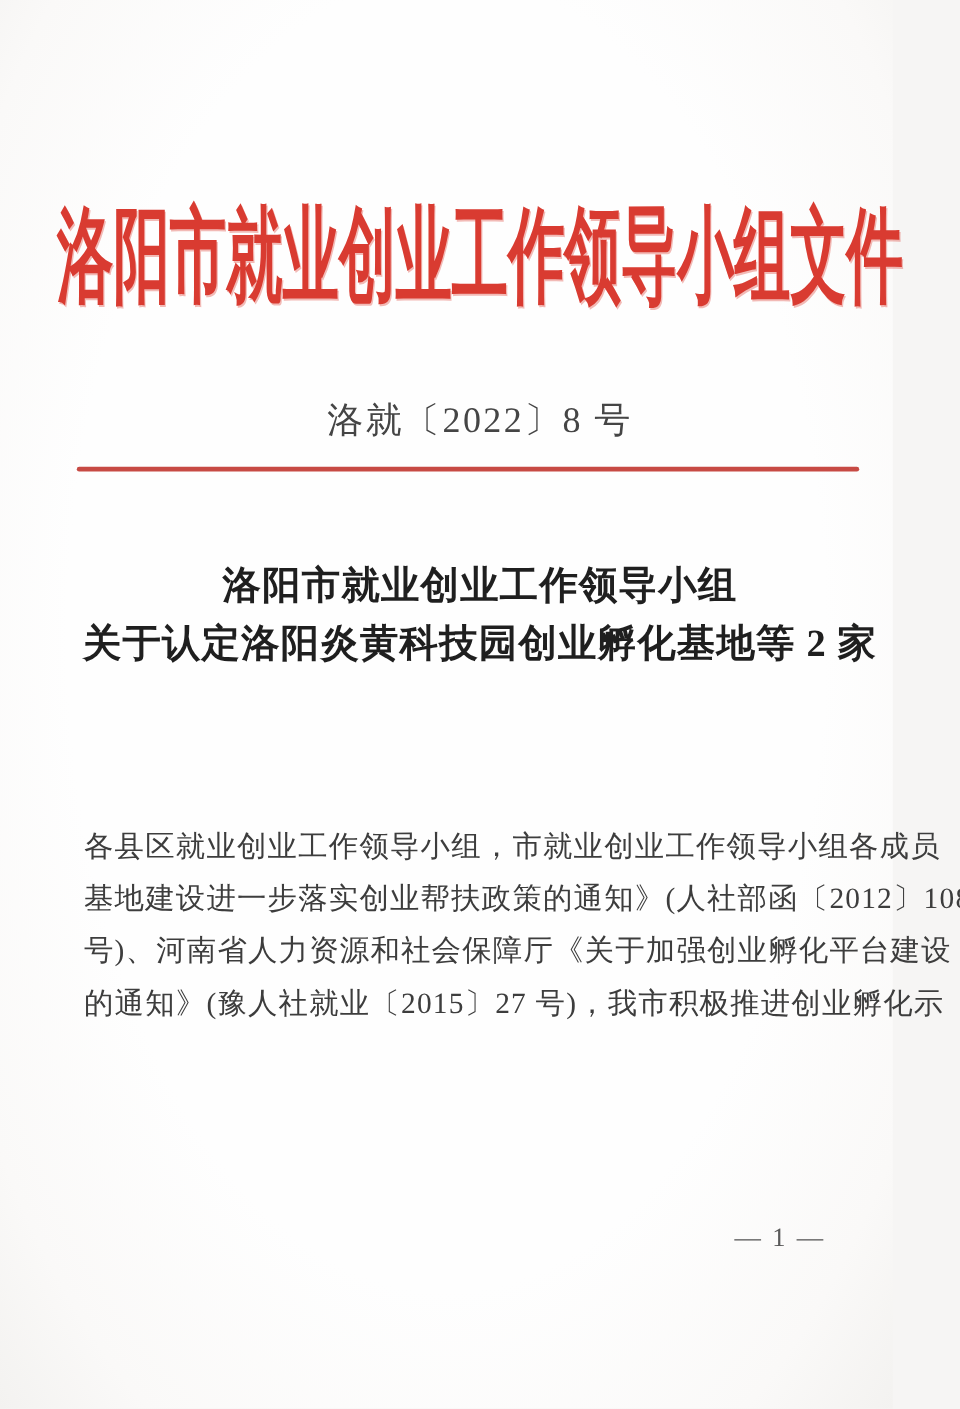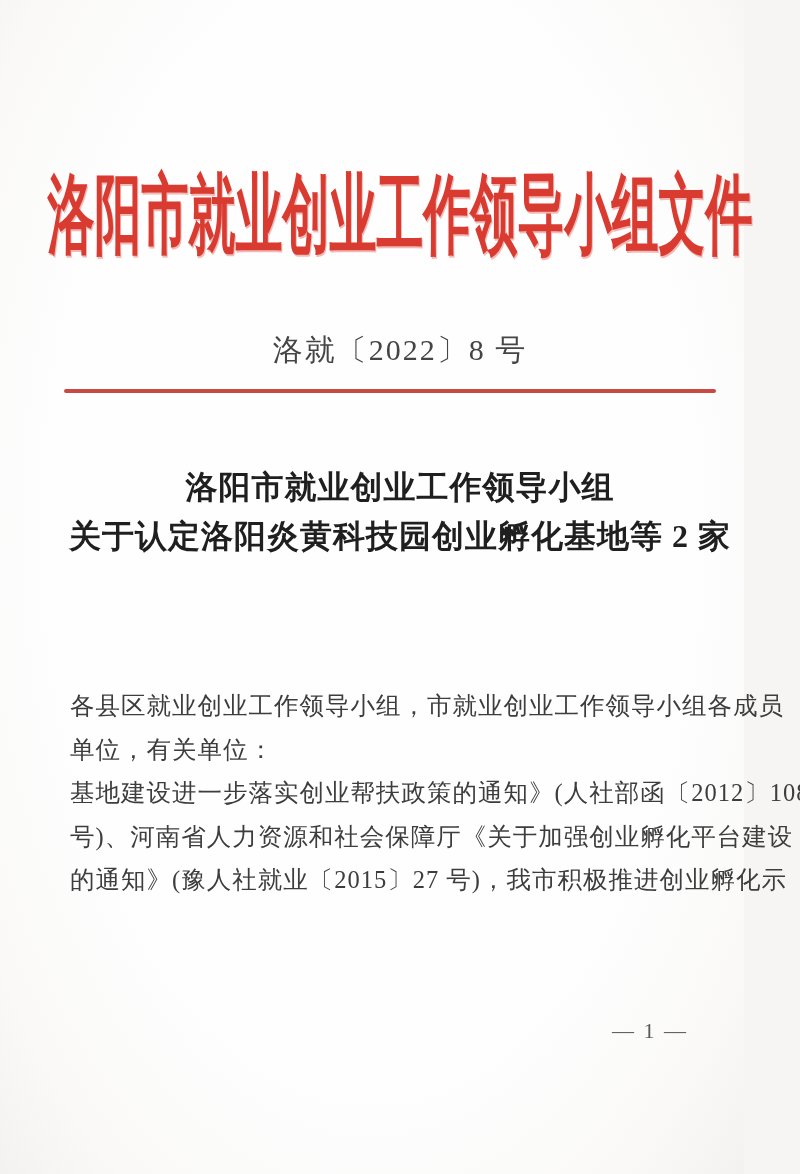--- a/index.html
+++ b/index.html
@@ -92,21 +92,20 @@
 
   <div class="red-rule" style="background: rgb(199, 74, 68);"></div>
 
   <div class="doc-title" style="color: rgb(31, 31, 31);">
     <div>洛阳市就业创业工作领导小组</div>
     <div>关于认定洛阳炎黄科技园创业孵化基地等 2 家</div>
   </div>
 
   <div class="body-text" style="color: rgb(61, 61, 61);">
     <div class="line">各县区就业创业工作领导小组，市就业创业工作领导小组各成员</div>
-    <div class="line short">单位，有关单位：</div>
     <div class="line">基地建设进一步落实创业帮扶政策的通知》(人社部函〔2012〕108</div>
     <div class="line">号)、河南省人力资源和社会保障厅《关于加强创业孵化平台建设</div>
     <div class="line">的通知》(豫人社就业〔2015〕27 号)，我市积极推进创业孵化示</div>
   </div>
 
   <div class="page-number">— 1 —</div>
 
 </div>
 
 </body></html>

